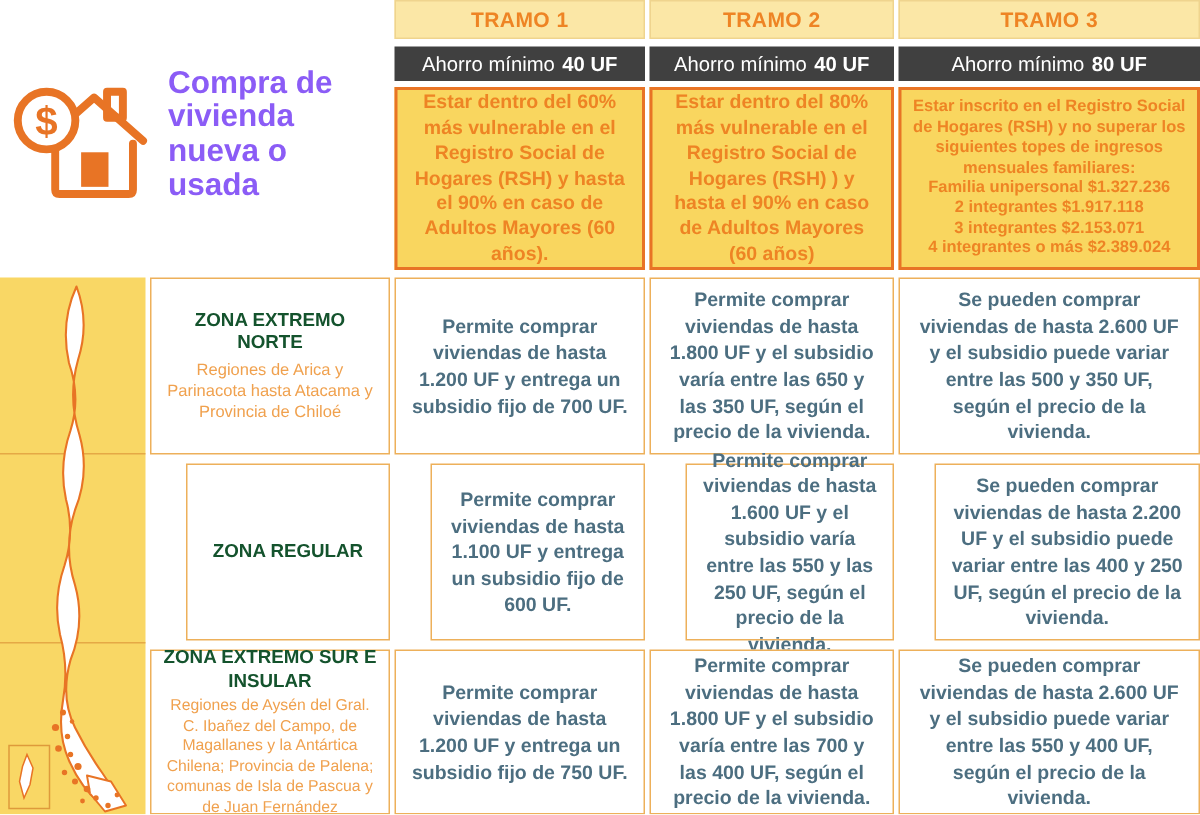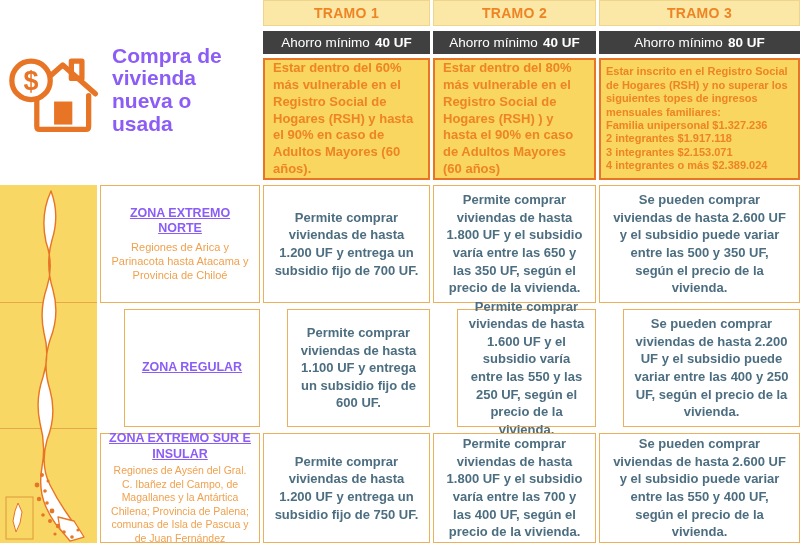--- a/index.html
+++ b/index.html
@@ -40,34 +40,35 @@
 
   
   .req{
     grid-row:5;
     background:#F9D65F;
     border:2px solid #E87425;
     color:#EE8424;
     font-weight:bold;
     font-size:13px;
     line-height:1.3;
+    text-align:center;
     display:flex; align-items:center; justify-content:center;
     padding:4px 8px;
   }
   .req--t3{ font-size:11px; line-height:1.22; white-space:pre-line; padding:3px 5px; }
 
   
   .zone{
     background:#ffffff;
     border:1px solid #EDB05A;
     display:flex; flex-direction:column; align-items:center; justify-content:center;
     text-align:center;
     padding:4px 8px;
   }
-  .zone-name{ color:#8b5cf6; font-weight:bold; font-size:12.5px; line-height:1.25;text-decoration:underline; }
+  .zone-name{ color:#14532d; font-weight:bold; font-size:12.5px; line-height:1.25; }
   .zone-regions{ color:#F0A14E; font-size:11px; line-height:1.28; margin-top:3px; }
   .zone--3 .zone-regions{ font-size:10.5px; margin-top:2px; }
 
   .cell{
     background:#ffffff;
     border:1px solid #EDB05A;
     color:#4C6E80;
     font-weight:bold;
     font-size:13px;
     line-height:1.35;

